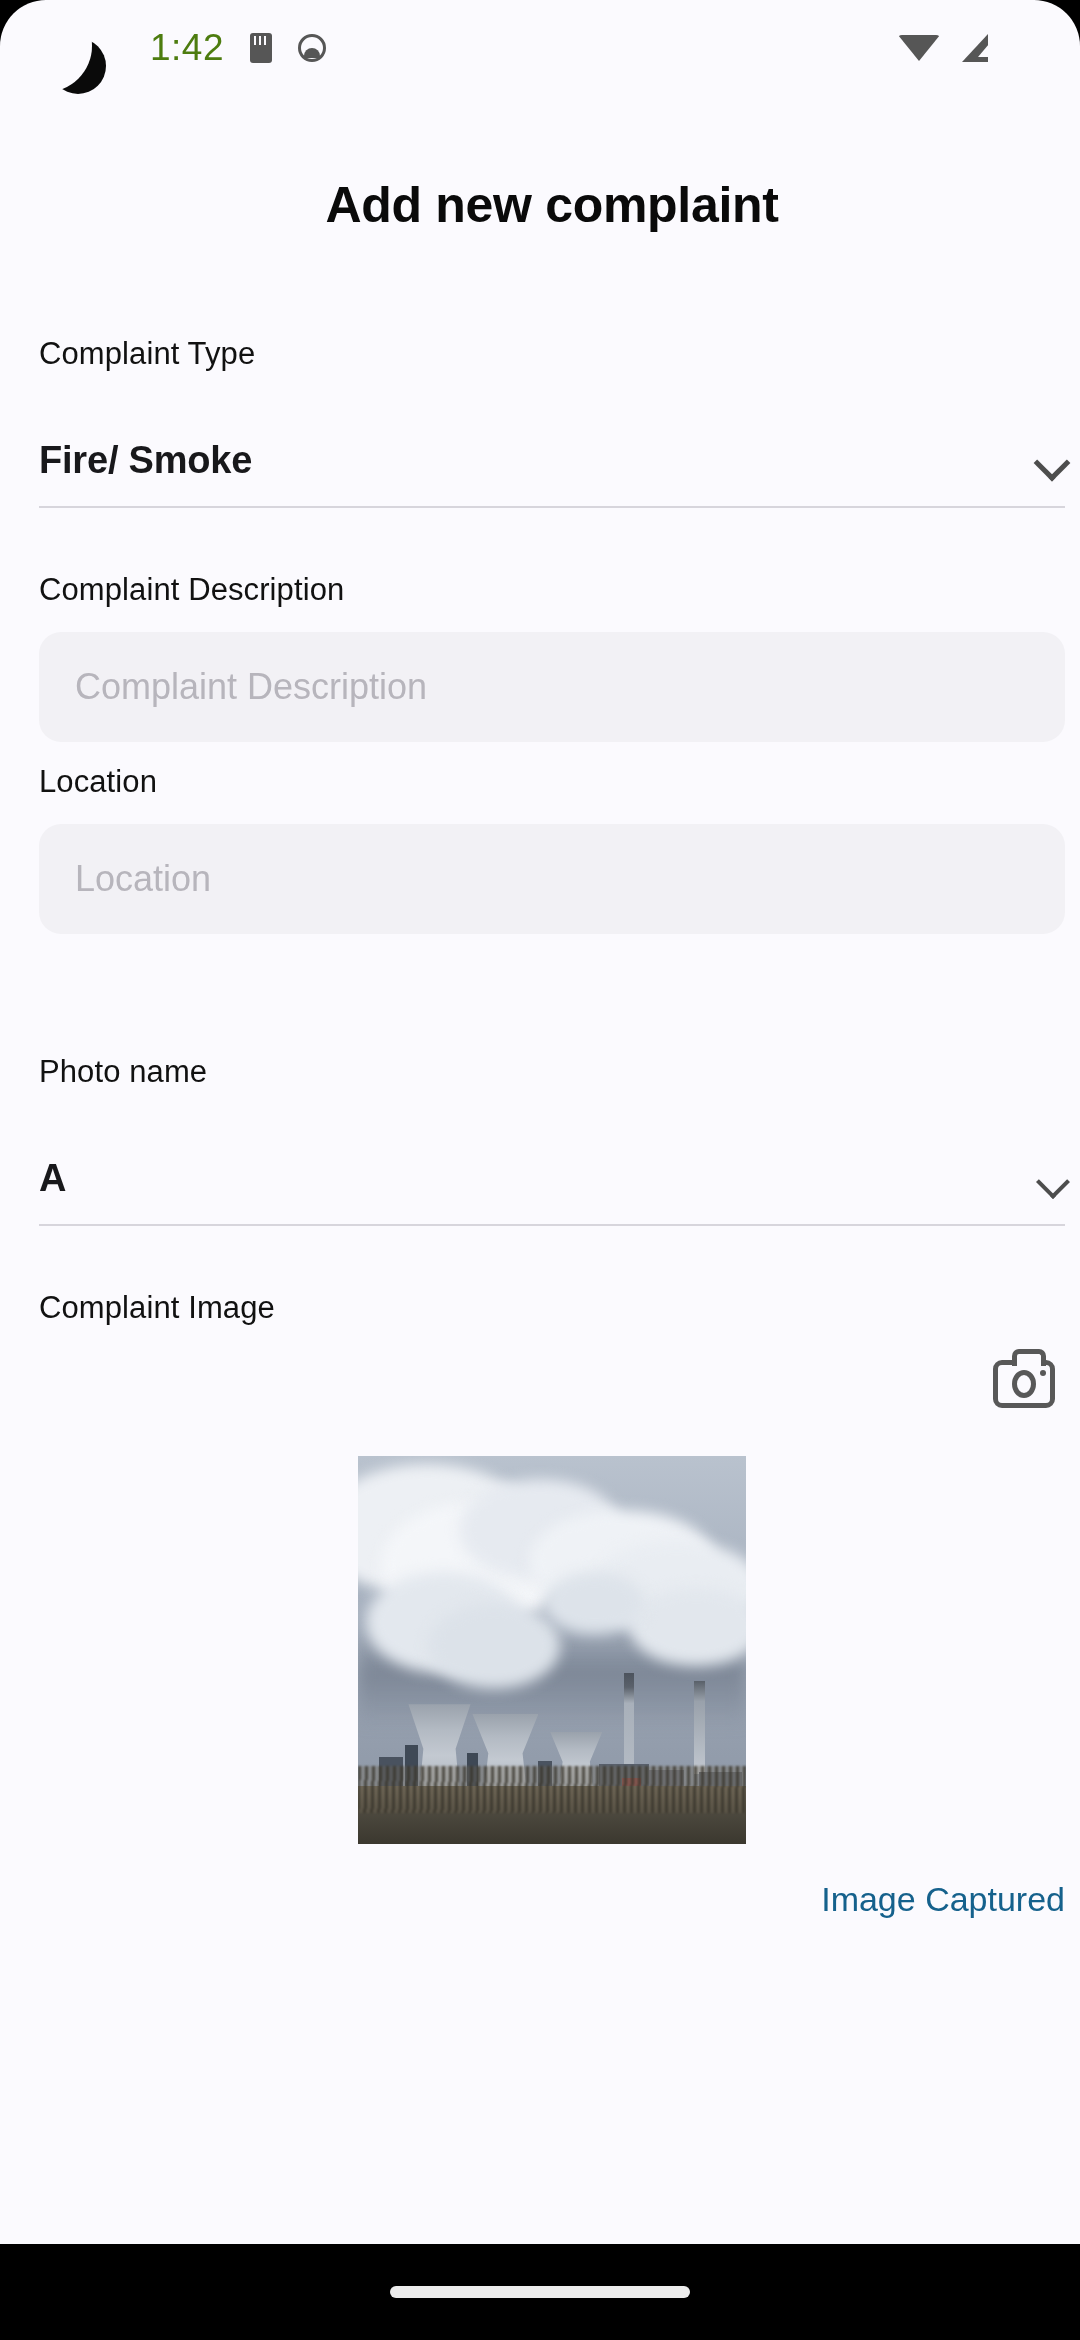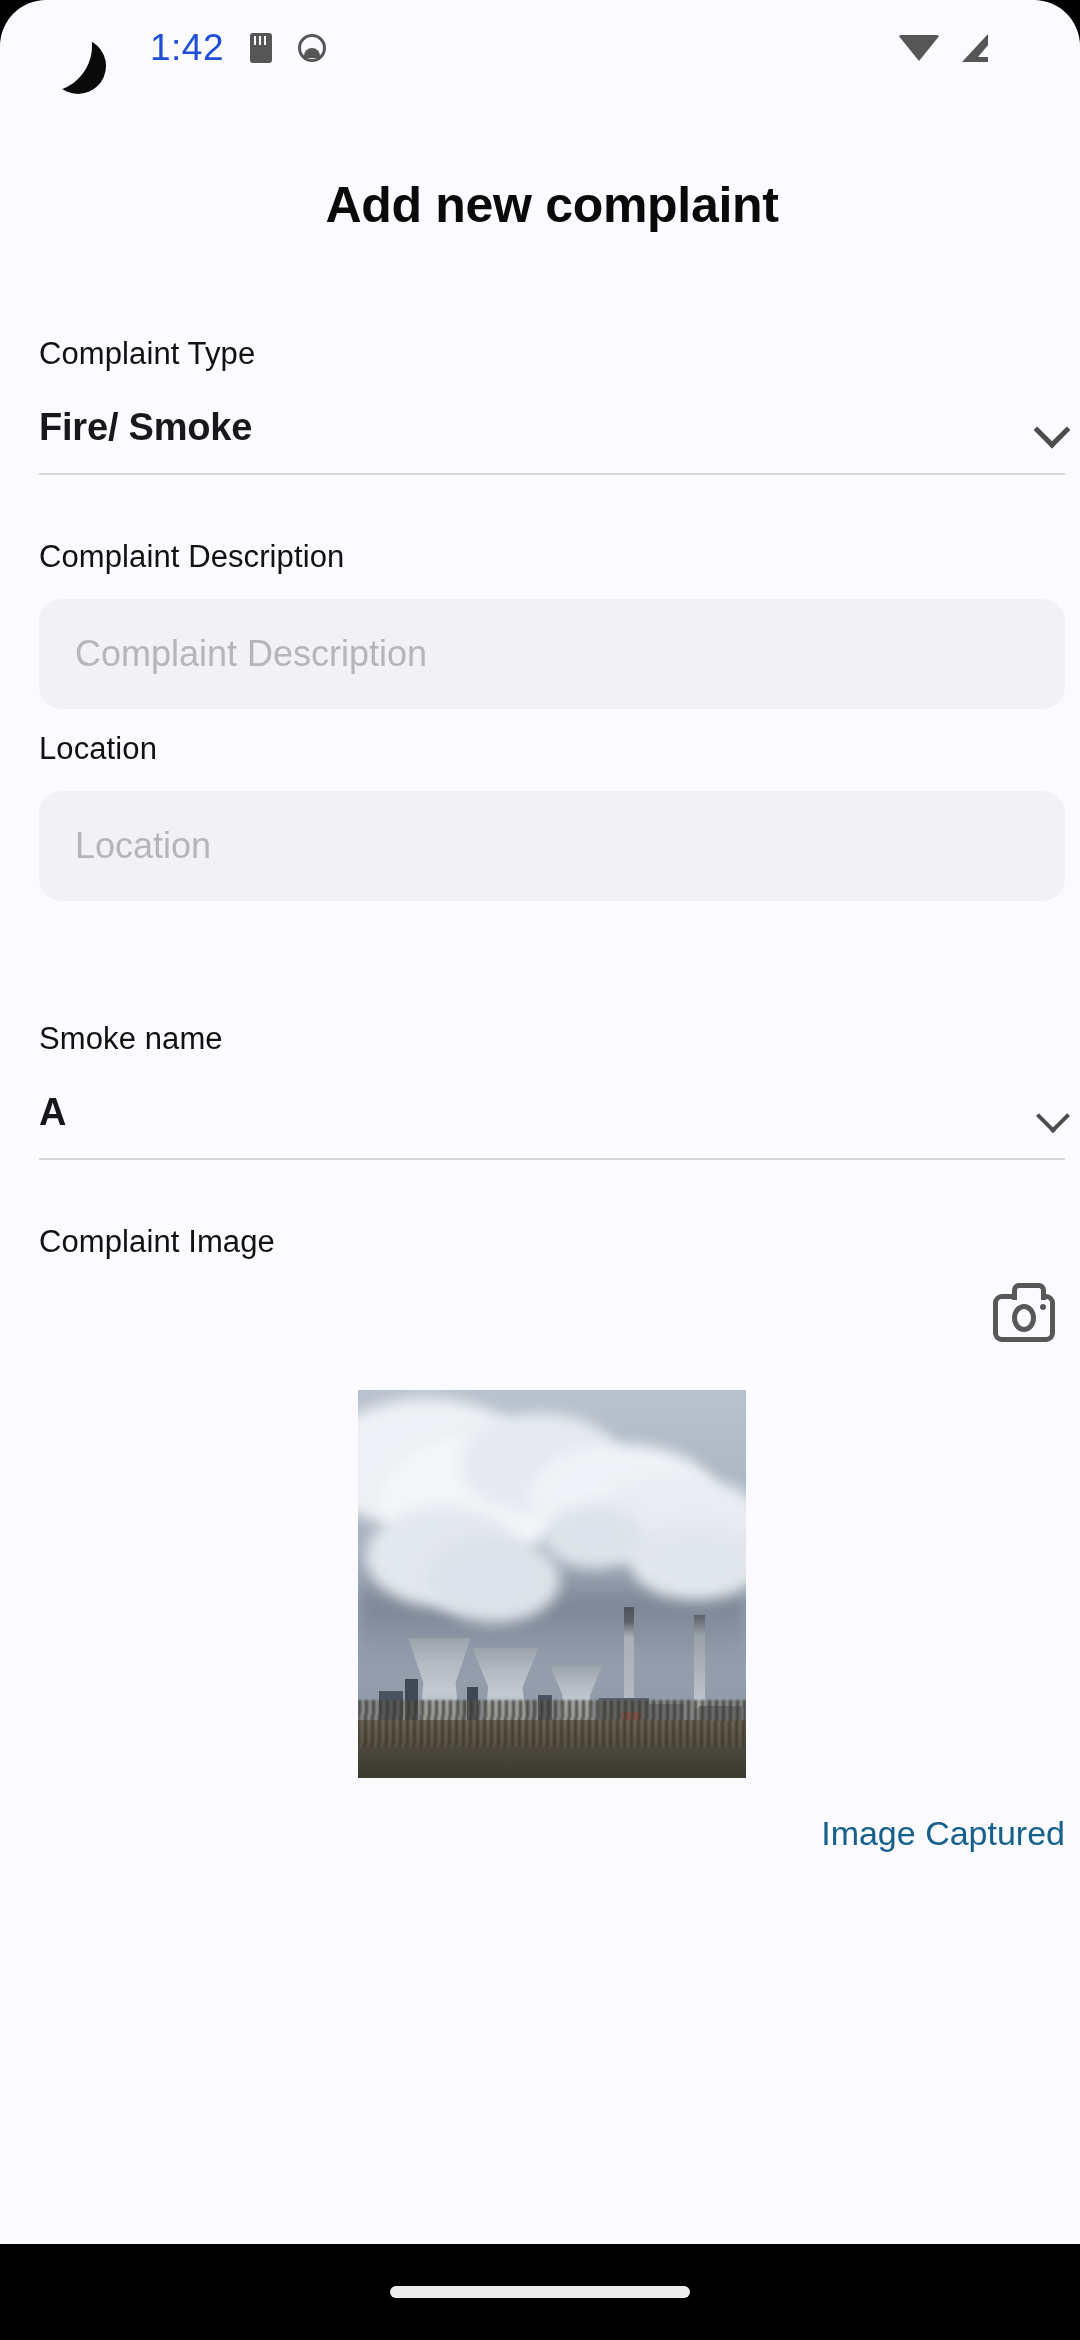--- a/index.html
+++ b/index.html
@@ -24,21 +24,21 @@
   .corner.tl { top:0; left:0; }   .corner.tl i { top:0; left:0; }
   .corner.tr { top:0; right:0; }  .corner.tr i { top:0; right:0; }
 
   
   #statusbar {
     position:absolute; top:0; left:0; width:1080px; height:96px;
     display:flex; align-items:center; z-index:50;
   }
   .sb-left { display:flex; align-items:center; gap:26px; padding-left:150px; }
   .sb-right { margin-left:auto; display:flex; align-items:center; gap:22px; padding-right:50px; }
-  .sb-time { font-size:37px; color:#1d4ed8; letter-spacing:0.5px; }
+  .sb-time { font-size:37px; color:#4d7c0f; letter-spacing:0.5px; }
 
   .punchhole {
     position:absolute; left:50px; top:38px;
     width:56px; height:56px; border-radius:50%;
     background:#0A0A0A; z-index:55;
   }
 
   .ic-sd {
     width:22px; height:30px; background:#565656;
     border-radius:3px; position:relative;
@@ -103,20 +103,21 @@
   .dropdown {
     position:relative;
     margin-top:34px;
     padding-bottom:24px;
     border-bottom:2px solid #D7D5DC;
     display:flex; align-items:flex-end;
   }
   .dropdown .value {
     font-size:38px; font-weight:700; color:#18181B;
     letter-spacing:-0.2px;
+    margin-top:33px;
   }
   .chev {
     margin-left:auto; margin-bottom:6px;
     width:26px; height:26px;
     border-right:5px solid #4D4D4D;
     border-bottom:5px solid #4D4D4D;
     transform:rotate(45deg);
   }
   .chev.thin { border-right-width:4px; border-bottom-width:4px; width:24px; height:24px; }
 
@@ -293,21 +294,21 @@
           <span class="ph">Location</span>
         </div>
       </div>
 
       <div class="gap-c"></div>
 
 
       <div class="gap-a"></div>
 
       <div>
-        <div class="field-label">Smoke name</div>
+        <div class="field-label">Photo name</div>
         <div class="dropdown">
           <span class="value">A</span>
           <span class="chev thin"></span>
         </div>
       </div>
 
       <div class="gap-a"></div>
 
       <div>
         <div class="field-label">Complaint Image</div>

